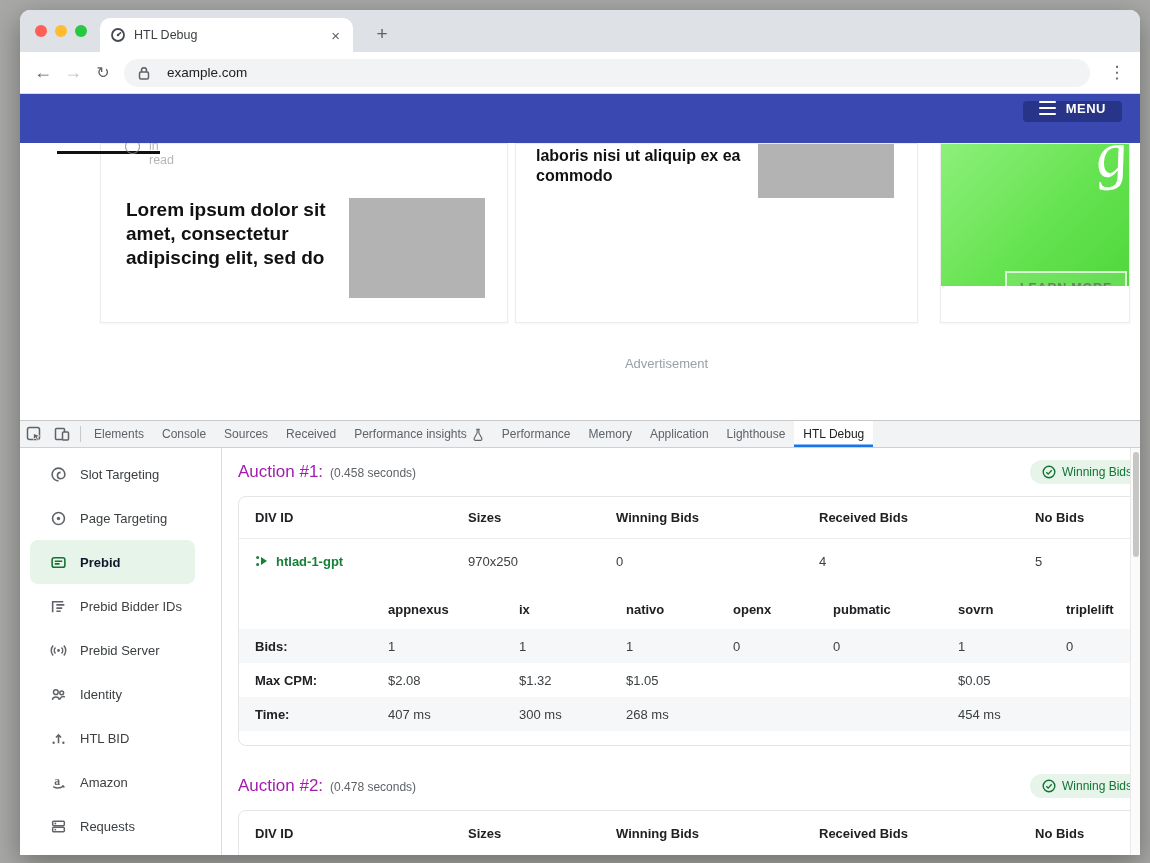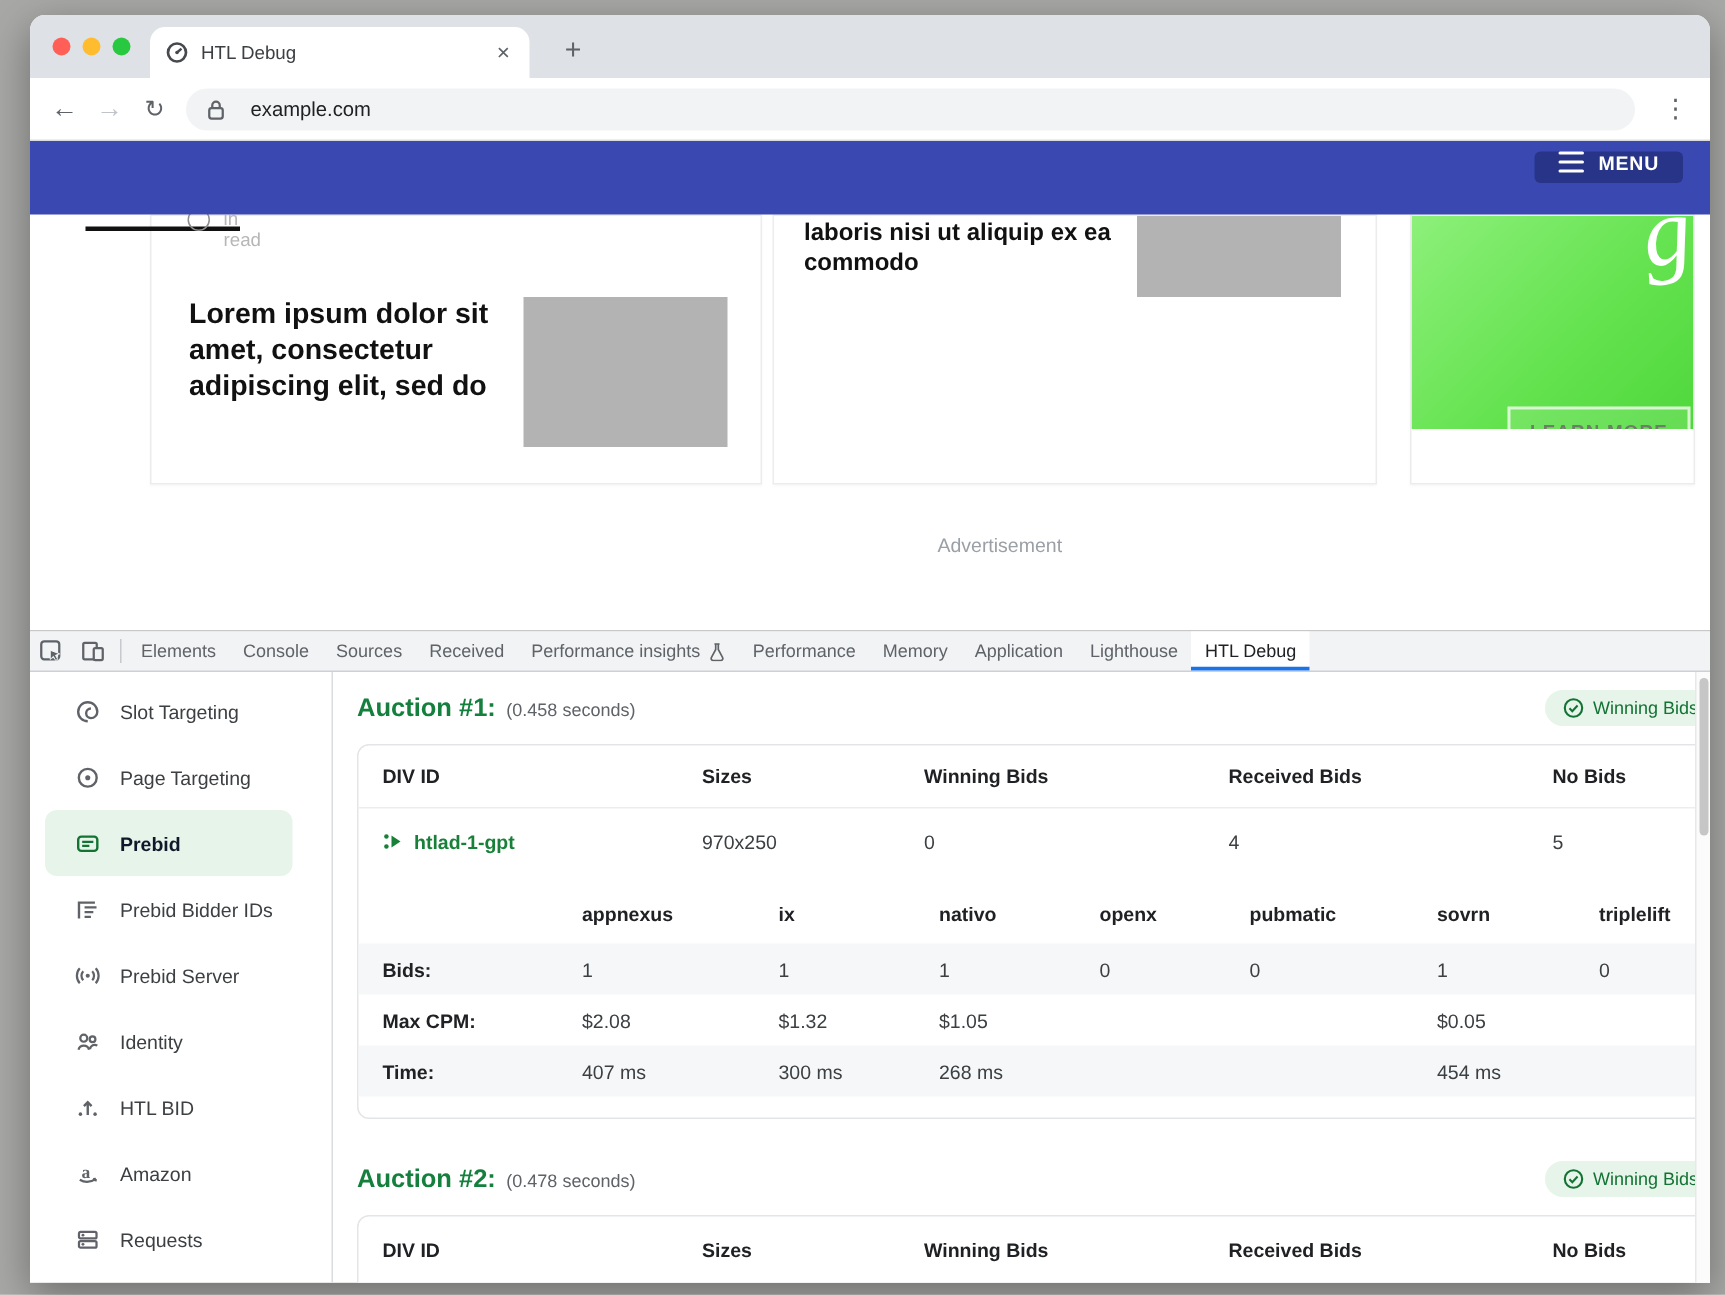--- a/index.html
+++ b/index.html
@@ -92,21 +92,21 @@
                 border-right:1px solid #dadce0; padding-top:4px; overflow:hidden; }
   .dt-item { height:44px; margin:0 26px 0 10px; padding-left:20px; display:flex; align-items:center;
              gap:13px; font-size:13px; color:#3c4043; border-radius:8px; cursor:pointer; white-space:nowrap; }
   .dt-item svg { flex:0 0 auto; stroke:#5f6368; }
   .dt-item.sel { background:#e7f4ea; color:#0f172a; font-weight:bold; }
   .dt-item.sel svg { stroke:#137333; }
 
   .dt-main { position:absolute; left:202px; top:0; width:918px; height:100%; background:#fff;
              padding:14px 0 0 16px; overflow:visible; }
   .auction-head { position:relative; display:flex; align-items:baseline; gap:7px; height:26px; }
-  .auction-title { font-size:17px; font-weight:bold; color:#15803d; }
+  .auction-title { font-size:17px; font-weight:normal; color:#a21caf; }
   .auction-dur { font-size:12px; color:#5f6368; }
   .badge { position:absolute; left:792px; top:-2px; display:flex; align-items:center; gap:6px;
            background:#e6f4ea; color:#137333; font-size:12px; border-radius:13px;
            padding:5px 12px; white-space:nowrap; }
 
   .dtable { width:1020px; margin-top:8px; border:1px solid #e3e5e8; border-radius:8px;
             background:#fff; overflow:hidden; }
   .trow { display:grid; grid-template-columns:213px 148px 203px 216px 1fr; align-items:center;
           padding:0 16px; }
   .thead { height:42px; border-bottom:1px solid #ebedef; }

